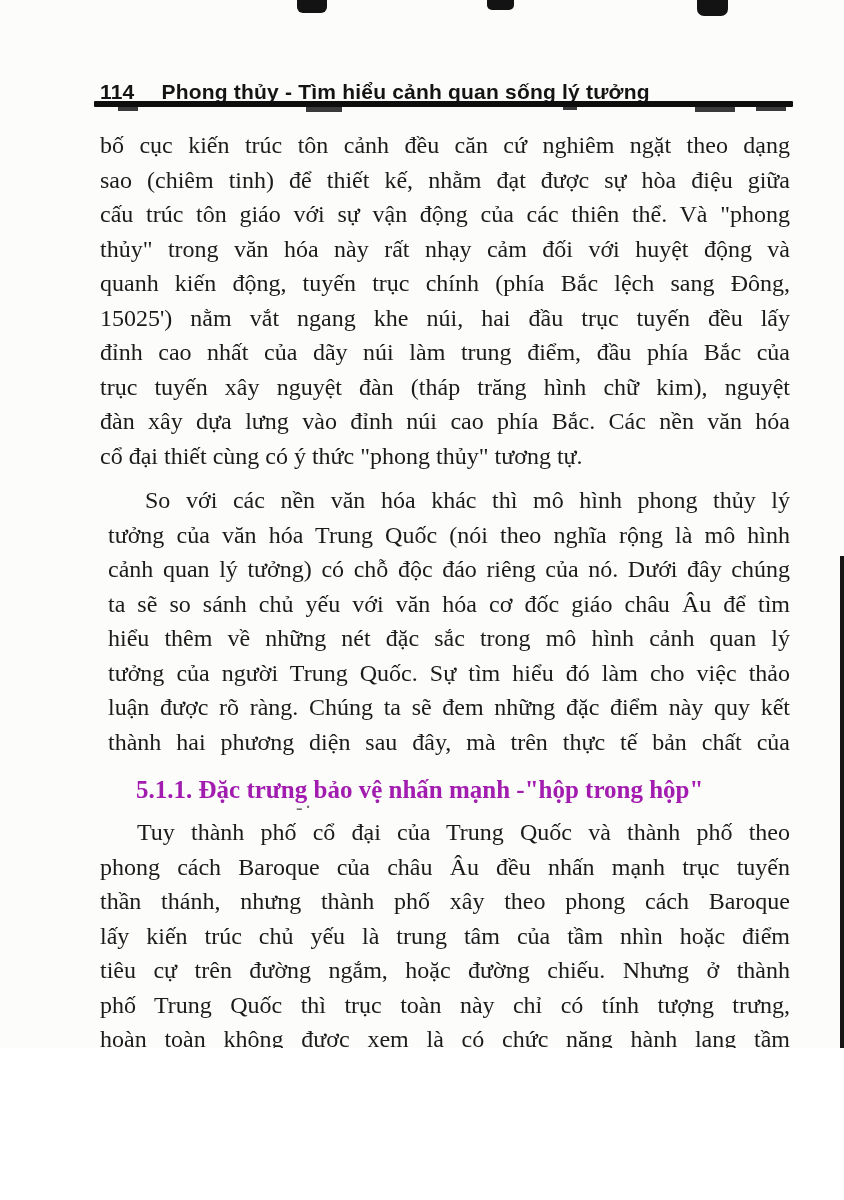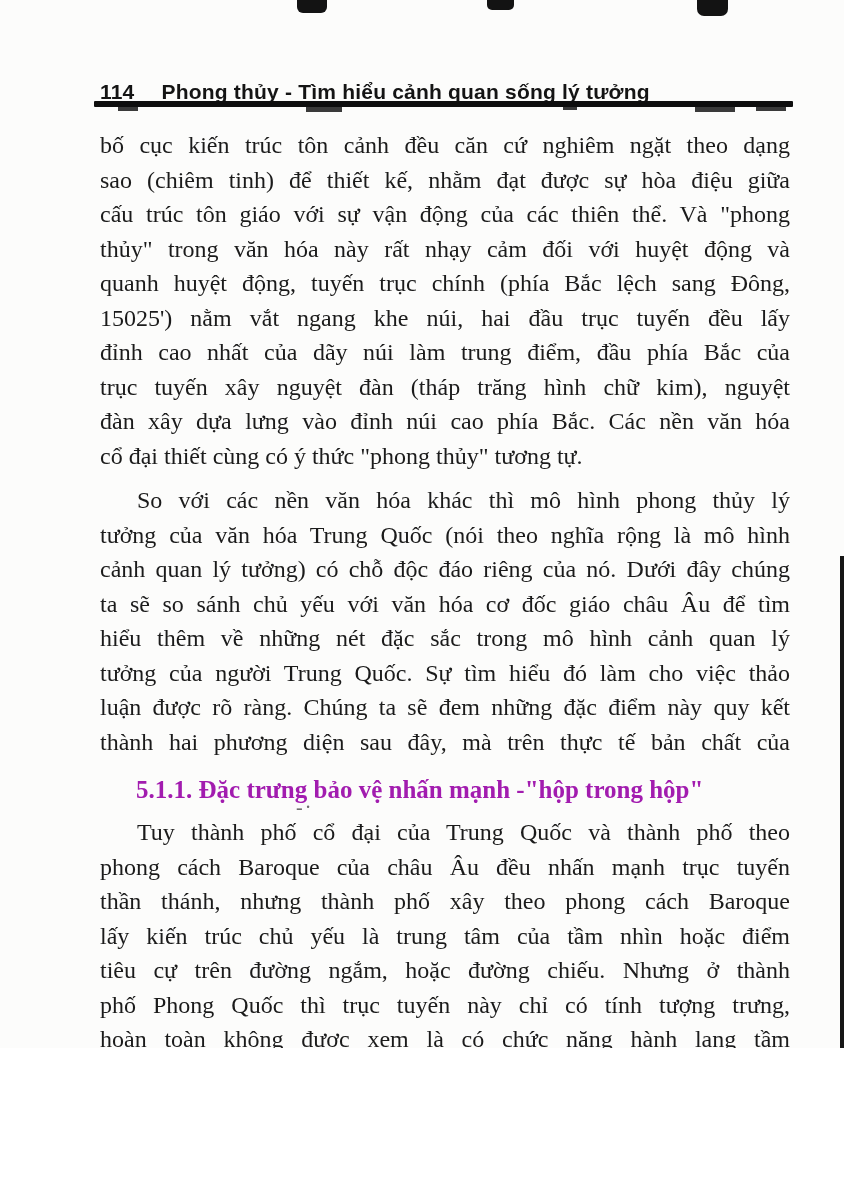--- a/index.html
+++ b/index.html
@@ -51,21 +51,21 @@
     position: absolute;
     top: 128px;
     left: 100px;
     width: 690px;
     font-size: 24px;
     line-height: 34.5px;
   }
   .line { text-align: justify; text-align-last: justify; }
   .line.no-just { text-align-last: left; }
   .para.indent .line:first-child { text-indent: 37px; }
-  .para + .para { margin-top: 10px; }
+  .para + .para { margin-top: 10px; margin-left: 8px; }
   .heading {
     margin-top: 13px;
     margin-bottom: 7px;
     padding-left: 36px;
     font-weight: bold;
     font-size: 25px;
     line-height: 36px;
     color: #a21caf;
   }
   
@@ -100,21 +100,21 @@
   <div class="rule-noise rn3"></div>
   <div class="rule-noise rn4"></div>
   <div class="rule-noise rn5"></div>
 
   <div class="content">
       <div class="para">
         <div class="line">bố cục kiến trúc tôn cảnh đều căn cứ nghiêm ngặt theo dạng</div>
         <div class="line">sao (chiêm tinh) để thiết kế, nhằm đạt được sự hòa điệu giữa</div>
         <div class="line">cấu trúc tôn giáo với sự vận động của các thiên thể. Và "phong</div>
         <div class="line">thủy" trong văn hóa này rất nhạy cảm đối với huyệt động và</div>
-        <div class="line">quanh huyệt động, tuyến trục chính (phía Bắc lệch sang Đông,</div>
+        <div class="line">quanh kiến động, tuyến trục chính (phía Bắc lệch sang Đông,</div>
         <div class="line">15025') nằm vắt ngang khe núi, hai đầu trục tuyến đều lấy</div>
         <div class="line">đỉnh cao nhất của dãy núi làm trung điểm, đầu phía Bắc của</div>
         <div class="line">trục tuyến xây nguyệt đàn (tháp trăng hình chữ kim), nguyệt</div>
         <div class="line">đàn xây dựa lưng vào đỉnh núi cao phía Bắc. Các nền văn hóa</div>
         <div class="line no-just">cổ đại thiết cùng có ý thức "phong thủy" tương tự.</div>
       </div>
       <div class="para indent">
         <div class="line">So với các nền văn hóa khác thì mô hình phong thủy lý</div>
         <div class="line">tưởng của văn hóa Trung Quốc (nói theo nghĩa rộng là mô hình</div>
         <div class="line">cảnh quan lý tưởng) có chỗ độc đáo riêng của nó. Dưới đây chúng</div>
@@ -124,21 +124,21 @@
         <div class="line">luận được rõ ràng. Chúng ta sẽ đem những đặc điểm này quy kết</div>
         <div class="line">thành hai phương diện sau đây, mà trên thực tế bản chất của</div>
       </div>
       <div class="heading">5.1.1. Đặc trưng bảo vệ nhấn mạnh -"hộp trong hộp"</div>
       <div class="para indent">
         <div class="line">Tuy thành phố cổ đại của Trung Quốc và thành phố theo</div>
         <div class="line">phong cách Baroque của châu Âu đều nhấn mạnh trục tuyến</div>
         <div class="line">thần thánh, nhưng thành phố xây theo phong cách Baroque</div>
         <div class="line">lấy kiến trúc chủ yếu là trung tâm của tầm nhìn hoặc điểm</div>
         <div class="line">tiêu cự trên đường ngắm, hoặc đường chiếu. Nhưng ở thành</div>
-        <div class="line">phố Phong Quốc thì trục tuyến này chỉ có tính tượng trưng,</div>
+        <div class="line">phố Trung Quốc thì trục toàn này chỉ có tính tượng trưng,</div>
         <div class="line">hoàn toàn không được xem là có chức năng hành lang tầm</div>
         <div class="line">nhìn. Hoàng đế Khang Hy ngồi trong điện Thái Hòa của Tư</div>
       </div>
     </div>
 
   <div class="stray-mark">-·</div>
 
   <div class="artifact mark-top-1"></div>
   <div class="artifact mark-top-2"></div>
   <div class="artifact mark-top-3"></div>

